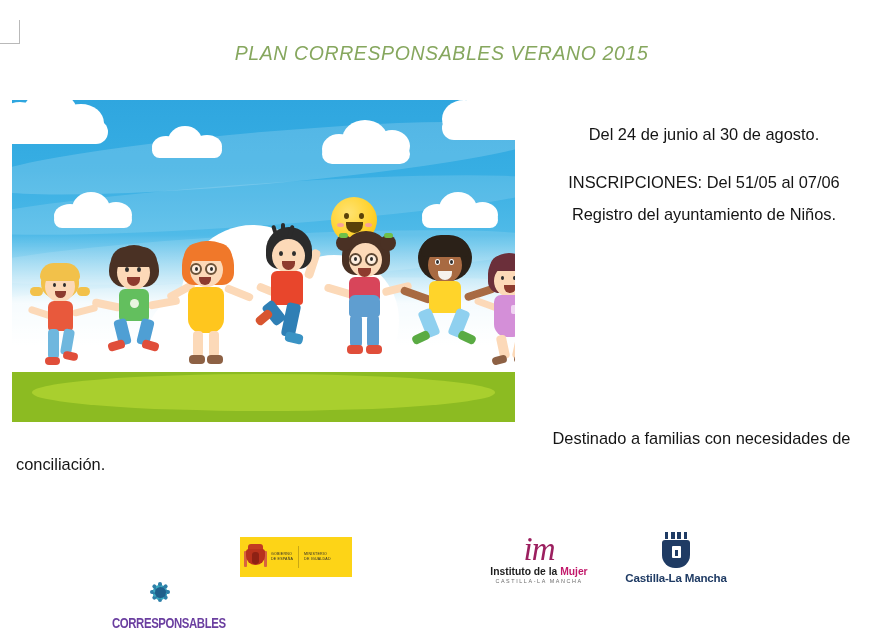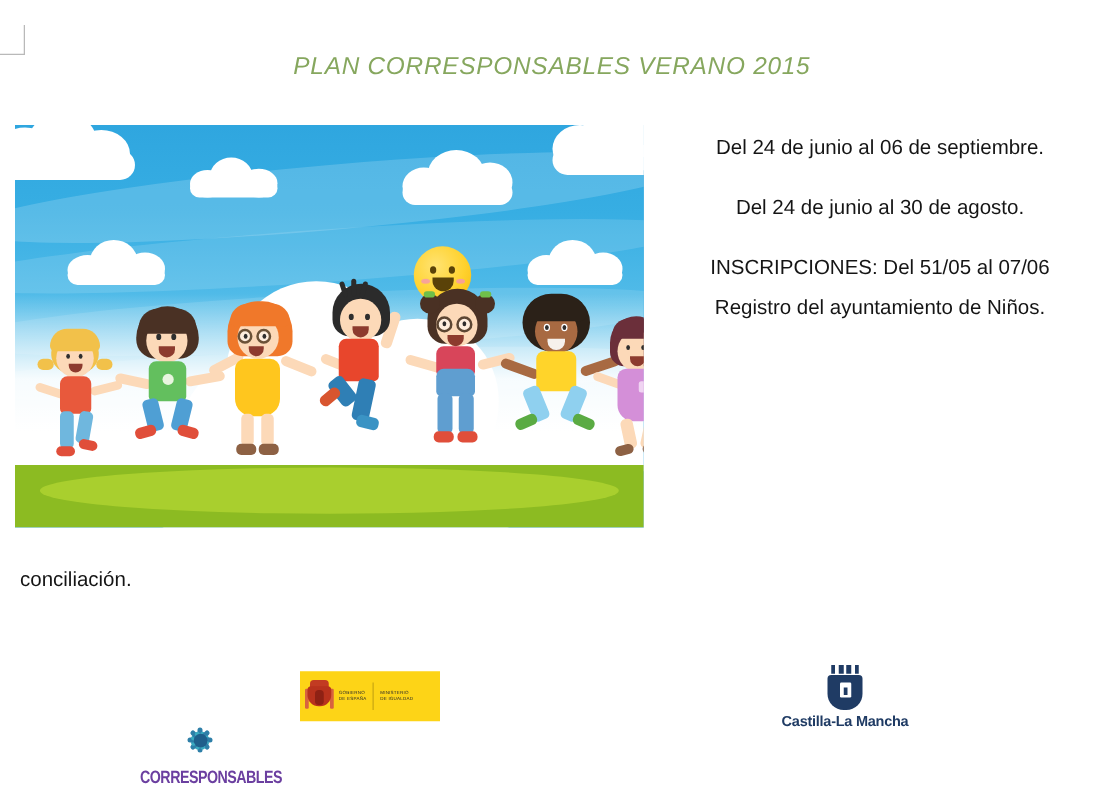--- a/index.html
+++ b/index.html
@@ -400,28 +400,28 @@
         <span class="shoe" style="left:34px;top:107px;width:15px;height:8px;background:#8d6144;transform:rotate(14deg);"></span>
       </div>
     </div>
 
     <div class="grass">
       <div class="light"></div>
     </div>
   </div>
 
   <div class="textcol">
-    <p>Del 24 de junio al 06 de septiembre.</p>
     <div class="spacer"></div>
     <p>Del 24 de junio al 30 de agosto.</p>
     <div class="spacer"></div>
     <p>INSCRIPCIONES: Del 51/05 al 07/06</p>
     <p>Registro del ayuntamiento de Niños.</p>
   </div>
 
+  <div class="flow-right">Destinado a familias con necesidades de</div>
   <div class="flow-left">conciliación.</div>
 
   <div class="logos">
 
     <div class="logo lg-corresp">
       <div class="star">
         <span class="sp" style="transform:rotate(0deg);"></span>
         <span class="sp alt" style="transform:rotate(22.5deg);"></span>
         <span class="sp" style="transform:rotate(45deg);"></span>
         <span class="sp alt" style="transform:rotate(67.5deg);"></span>
@@ -447,20 +447,25 @@
         <div>DE ESPAÑA</div>
       </div>
       <div class="sep"></div>
       <div class="txt">
         <div>MINISTERIO</div>
         <div>DE IGUALDAD</div>
       </div>
     </div>
 
 
+    <div class="logo lg-muj">
+      <div class="mark">im</div>
+      <div class="l1"><span>Instituto de la </span><em>Mujer</em></div>
+      <div class="l2">CASTILLA-LA MANCHA</div>
+    </div>
 
     <div class="logo lg-clm">
       <div class="sh">
         <div class="wall">
           <span style="left:0;"></span>
             <span style="left:6.2px;"></span>
           <span style="left:12.4px;"></span>
             <span style="left:18.6px;"></span>
         </div>
         <span class="plate"></span>

